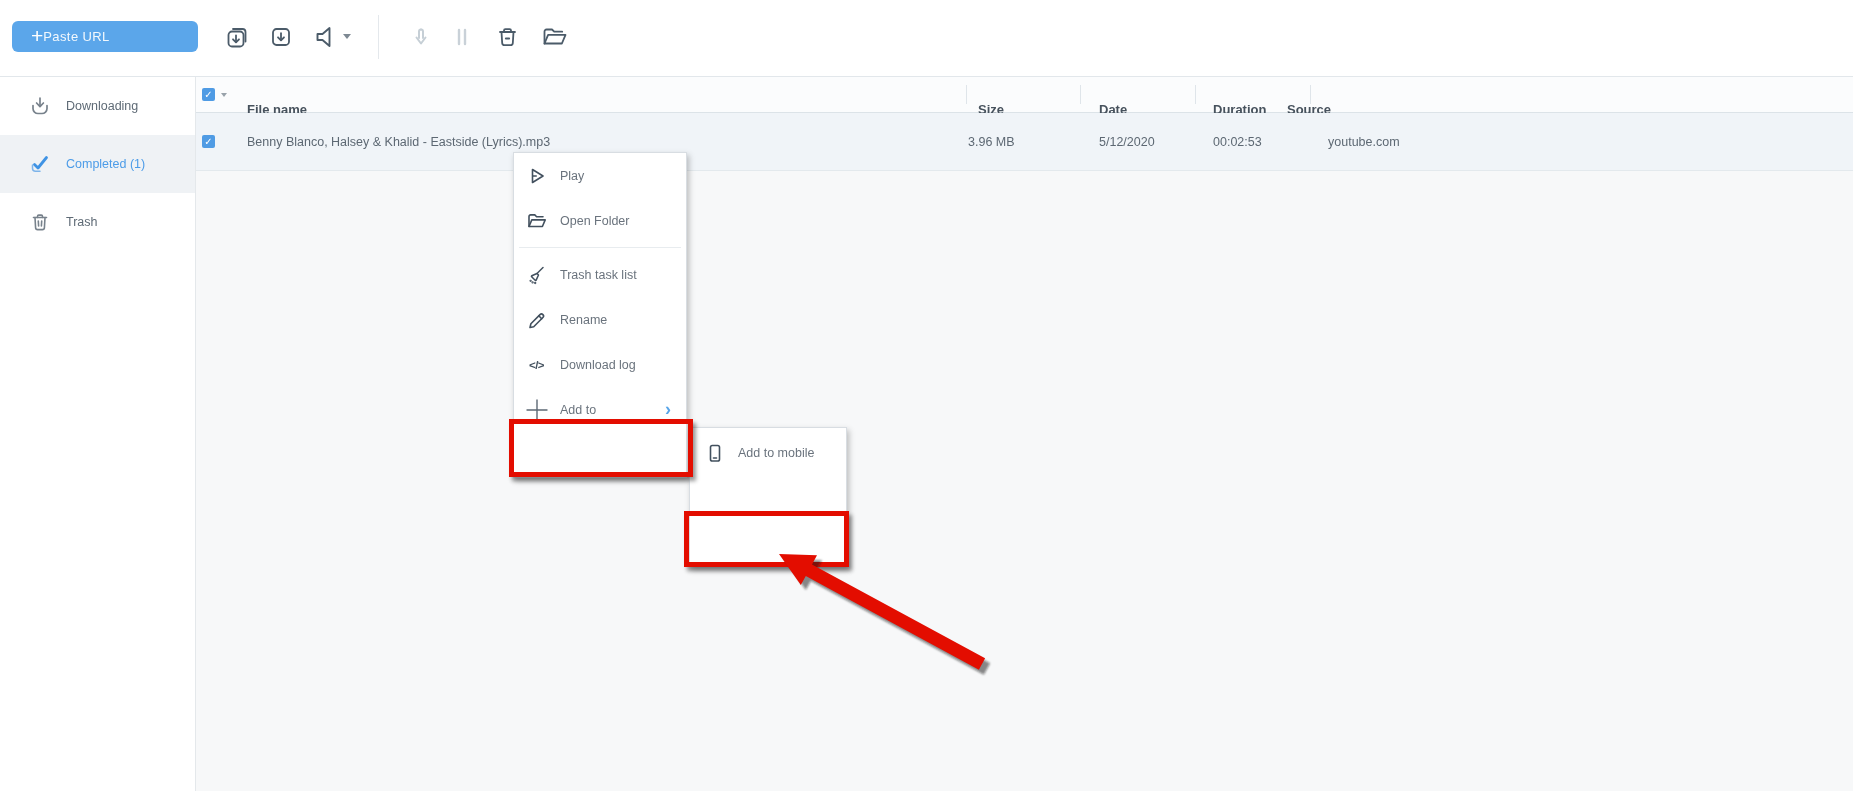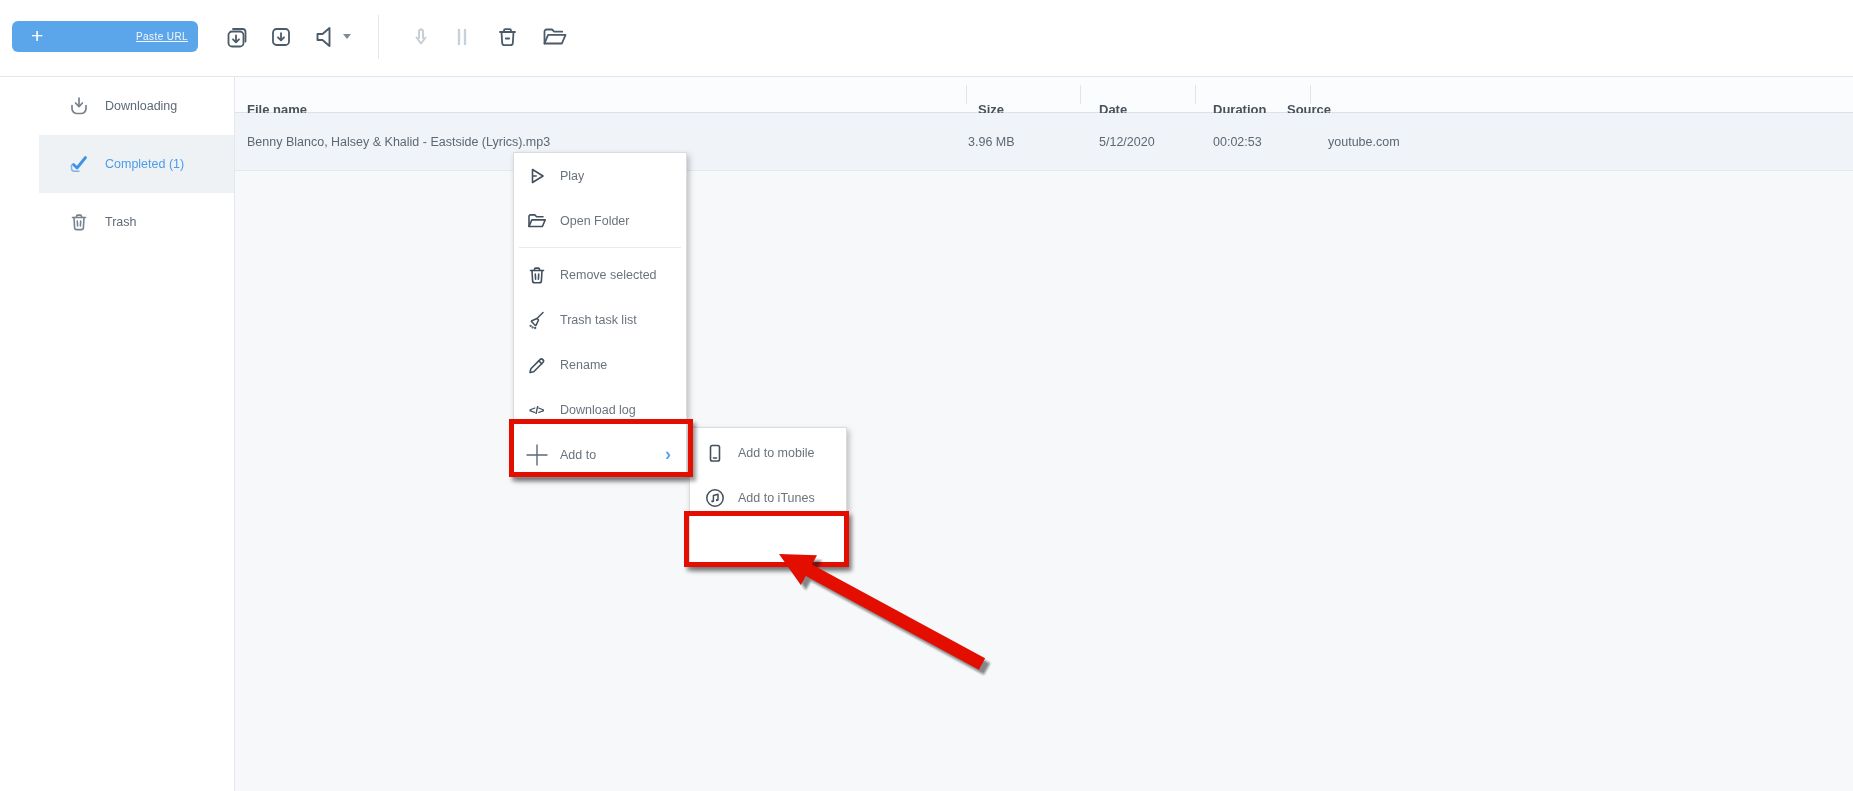--- a/index.html
+++ b/index.html
@@ -7,27 +7,27 @@
     width:1853px; height:791px; position:relative; overflow:hidden;
     background:#ffffff;
     font-family:"Liberation Sans","DejaVu Sans",sans-serif;
     -webkit-font-smoothing:antialiased;
   }
 
   
   .toolbar { position:absolute; left:0; top:0; width:1853px; height:76px; background:#fff; border-bottom:1px solid #e2e7eb; z-index:2; }
   .paste-btn { position:absolute; left:12px; top:21px; width:186px; height:31px; background:#5ba6ea; border:none; border-radius:6px; display:flex; align-items:center; color:#fff; cursor:pointer; padding:0; font-family:inherit; }
   .paste-plus { font-size:21px; font-weight:300; margin-left:19px; line-height:1; margin-top:-3px; }
-  .paste-label { flex:1; text-align:right; font-size:10px; letter-spacing:.4px; margin-right:10px; color:#f2f8fd;text-decoration:underline; }
+  .paste-label { flex:1; text-align:left; font-size:13px; letter-spacing:.4px; margin-right:10px; color:#f2f8fd; }
   .tb-btn { position:absolute; top:19px; width:36px; height:36px; background:none; border:none; padding:0; display:flex; align-items:center; justify-content:center; cursor:pointer; }
   .tb-caret { position:absolute; left:343px; top:34px; width:0; height:0; border-left:4px solid transparent; border-right:4px solid transparent; border-top:5px solid #7e8993; }
   .tb-sep { position:absolute; left:378px; top:15px; width:1px; height:44px; background:#e4e8ec; }
 
   
-  .sidebar { position:absolute; left:0; top:77px; width:195px; height:714px; background:#fff; border-right:1px solid #e4e8eb; z-index:2;margin-left:39px; }
+  .sidebar { position:absolute; left:0; top:77px; width:195px; height:714px; background:#fff; border-right:1px solid #e4e8eb; z-index:2; }
   .side-item { position:relative; height:58px; display:flex; align-items:center; cursor:pointer; }
   .side-item.selected { background:#eff2f5; }
   .side-icon { position:absolute; left:29px; width:22px; height:22px; }
   .side-label { position:absolute; left:66px; font-size:12.5px; color:#5e6a75; white-space:nowrap; }
   .side-item.selected .side-label { color:#4c9ce8; }
 
   
   .content { position:absolute; left:196px; top:77px; width:1657px; height:714px; background:#f7f8f9; z-index:1; }
   .thead { position:absolute; left:0; top:0; width:1657px; height:35px; background:#fbfcfd; border-bottom:1px solid #dce3e8; }
   .trow  { position:absolute; left:0; top:36px; width:1657px; height:57px; background:#f0f4f8; border-bottom:1px solid #e3e9ed; cursor:pointer; }
@@ -201,32 +201,20 @@
         <svg class="ic" width="22" height="22" viewBox="0 0 22 22" fill="none" stroke="#42505e" stroke-width="1.6" stroke-linecap="round" stroke-linejoin="round">
           <path d="M3 16.5 V6.5 a1.6 1.6 0 0 1 1.6 -1.6 h4.2 l1.8 1.8 h6.4"></path>
           <path d="M3 16.5 l2.8 -6.6 h13.4 l-2.8 6.6 z"></path>
         </svg>
       </span>
       <span class="mi-label">Open Folder</span>
     </div>
 
     <div class="mi-sep"></div>
 
-    <div class="mi">
-      <span class="mi-icon">
-        <svg class="ic" width="22" height="22" viewBox="0 0 22 22" fill="none" stroke="#42505e" stroke-width="1.6" stroke-linecap="round" stroke-linejoin="round">
-          <path d="M4.5 6.5 h13"></path>
-          <path d="M8.5 6.5 V5.3 a1.2 1.2 0 0 1 1.2 -1.2 h2.6 a1.2 1.2 0 0 1 1.2 1.2 V6.5"></path>
-          <path d="M6 6.5 l0.6 10.4 a2 2 0 0 0 2 1.9 h4.8 a2 2 0 0 0 2 -1.9 L16 6.5"></path>
-          <line x1="9.3" y1="10" x2="9.6" y2="15.2"></line>
-          <line x1="12.7" y1="10" x2="12.4" y2="15.2"></line>
-        </svg>
-      </span>
-      <span class="mi-label">Remove selected</span>
-    </div>
 
     <div class="mi">
       <span class="mi-icon">
         <svg class="ic" width="22" height="22" viewBox="0 0 22 22" fill="none" stroke="#42505e" stroke-width="1.5" stroke-linecap="round" stroke-linejoin="round">
           <path d="M17 3.5 L11 9.5"></path>
           <path d="M11 9.5 l-5.2 2.3 a0.6 0.6 0 0 0 -0.15 1 l3.5 3.5 a0.6 0.6 0 0 0 1 -0.15 L12.5 11 z"></path>
           <circle cx="4.6" cy="16.8" r="0.4" fill="#42505e"></circle>
           <circle cx="6.6" cy="18.4" r="0.4" fill="#42505e"></circle>
           <circle cx="9.2" cy="19" r="0.4" fill="#42505e"></circle>
         </svg>
@@ -268,31 +256,20 @@
     <div class="smi">
       <span class="mi-icon">
         <svg class="ic" width="22" height="22" viewBox="0 0 22 22" fill="none" stroke="#42505e" stroke-width="1.6" stroke-linecap="round" stroke-linejoin="round">
           <rect x="6.5" y="3.5" width="9" height="15.5" rx="1.8"></rect>
           <line x1="9.5" y1="16" x2="12.5" y2="16"></line>
         </svg>
       </span>
       <span class="mi-label">Add to mobile</span>
     </div>
 
-    <div class="smi">
-      <span class="mi-icon">
-        <svg class="ic" width="22" height="22" viewBox="0 0 22 22" fill="none" stroke="#42505e" stroke-width="1.5" stroke-linecap="round" stroke-linejoin="round">
-          <circle cx="11" cy="11" r="8.2"></circle>
-          <path d="M9.4 14.2 V8.4 l4.6 -1.1 v5.8"></path>
-          <circle cx="8.3" cy="14.3" r="1.1" fill="#42505e" stroke="none"></circle>
-          <circle cx="12.9" cy="13.2" r="1.1" fill="#42505e" stroke="none"></circle>
-        </svg>
-      </span>
-      <span class="mi-label">Add to iTunes</span>
-    </div>
   </div>
 
   <div class="redbox" id="box-addto"></div>
   <div class="redbox" id="box-itunes"></div>
 
   <svg class="arrow-svg" width="290" height="190" viewBox="0 0 290 190">
     <defs>
       <filter id="soft" x="-20%" y="-20%" width="140%" height="140%">
         <feGaussianBlur stdDeviation="1.3"></feGaussianBlur>
       </filter>

